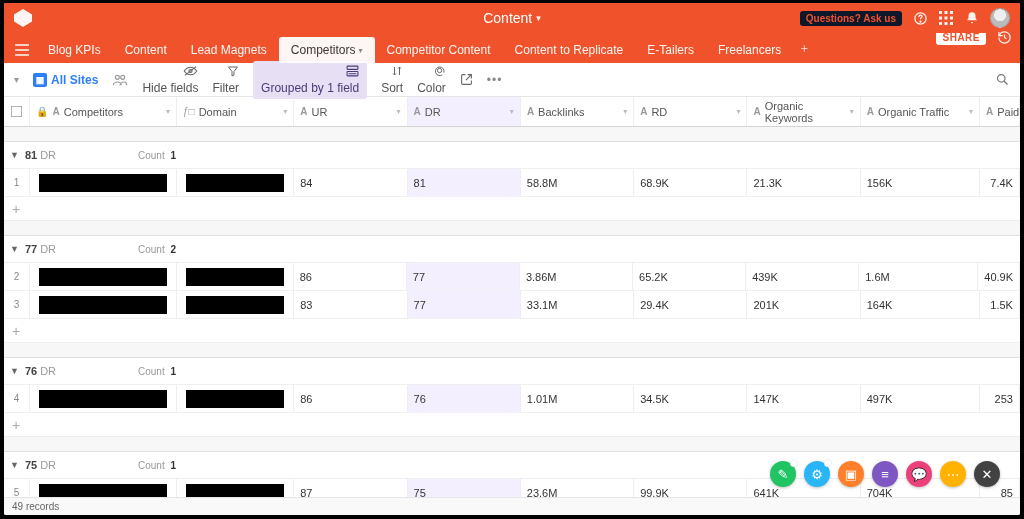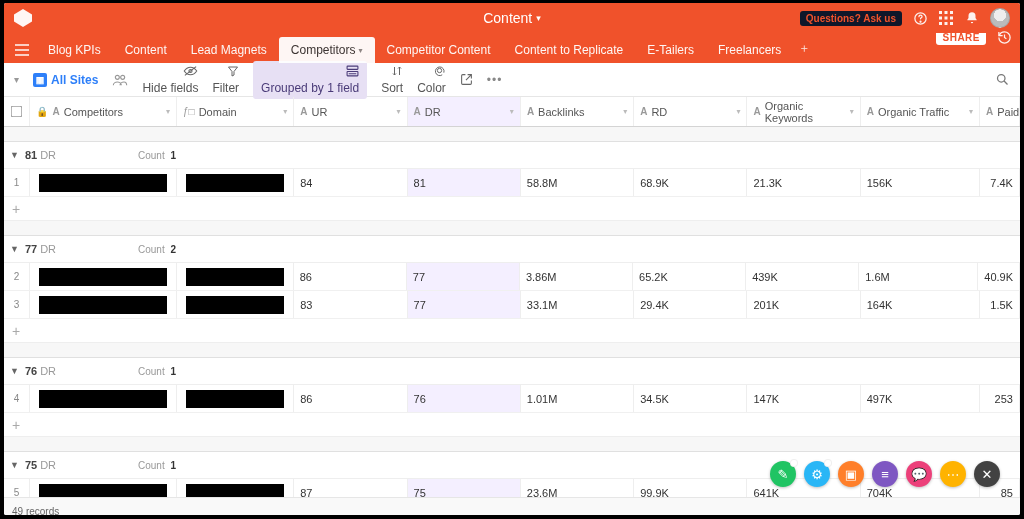--- a/index.html
+++ b/index.html
@@ -35,21 +35,21 @@
   .colcell { border-right:1px solid #eee; display:flex; align-items:center; padding:0 6px; gap:4px; position:relative;}
   .col-check { width:26px; justify-content:center;}
   .col-check input { transform:scale(0.9);}
   .lock { font-size:10px; color:#aaa;}
   .type-A { font-size:10px; color:#999; font-weight:600;}
   .coldd { margin-left:auto; font-size:8px; color:#bbb;}
   
   .w-check{width:26px} .w-comp{width:148px} .w-domain{width:118px} .w-ur{width:114px} .w-dr{width:114px} .w-back{width:114px} .w-rd{width:114px} .w-ok{width:114px} .w-ot{width:120px} .w-pk{flex:0 0 40px}
   
   .gridbody { position:absolute; top:124px; left:0; right:0; bottom:18px; overflow:hidden; background:#f7f7f7;}
-  .footer { position:absolute; left:0; right:0; bottom:0; height:18px; background:#f9f9f9; border-top:1px solid #e6e6e6; font-size:10px; color:#666; display:flex; align-items:flex-start; padding:8px 8px;}
+  .footer { position:absolute; left:0; right:0; bottom:0; height:18px; background:#f9f9f9; border-top:1px solid #e6e6e6; font-size:10px; color:#666; display:flex; align-items:center; padding:8px 8px;}
   .group-gap { height:14px; background:#f7f7f7;}
   .group-head { height:28px; background:#fff; border-top:1px solid #e0e0e0; border-bottom:1px solid #eee; display:flex; align-items:center; font-size:11px; color:#444; padding-left:6px;}
   .group-head .car { font-size:9px; margin-right:6px; color:#666;}
   .group-head .gh-val { font-weight:700; margin-right:3px;}
   .group-head .gh-field { color:#999; font-weight:500;}
   .group-head .gh-count { margin-left:auto; margin-right:8px; color:#999; font-size:10px;}
   .group-count-n { color:#333; font-weight:600; margin-left:3px}
   .ghead-leftcol { width:174px; display:flex; align-items:center;}
   .row { height:28px; background:#fff; display:flex; align-items:stretch; border-bottom:1px solid #f0f0f0;}
   .cell { border-right:1px solid #eee; display:flex; align-items:center; padding:0 6px; font-size:11px; color:#333;}

